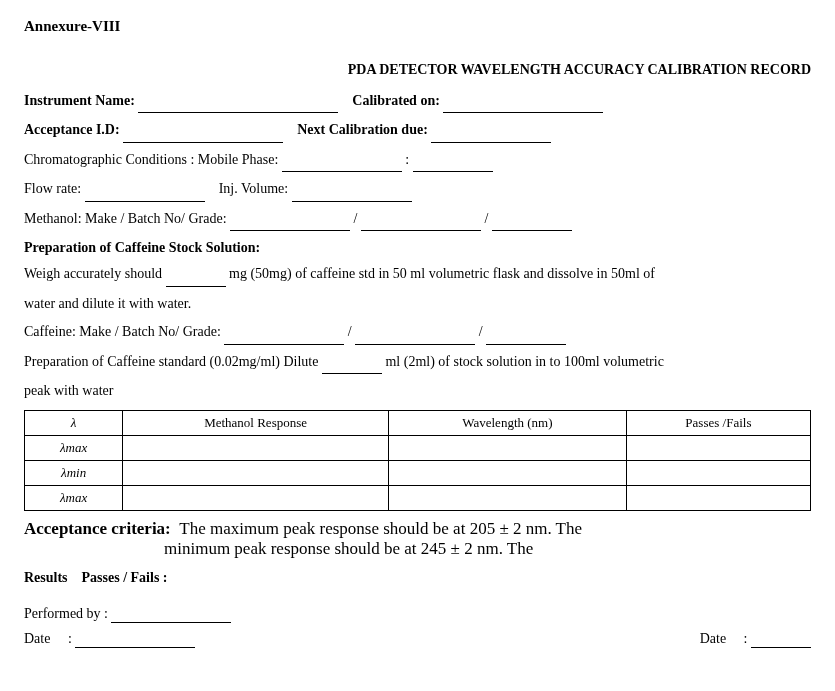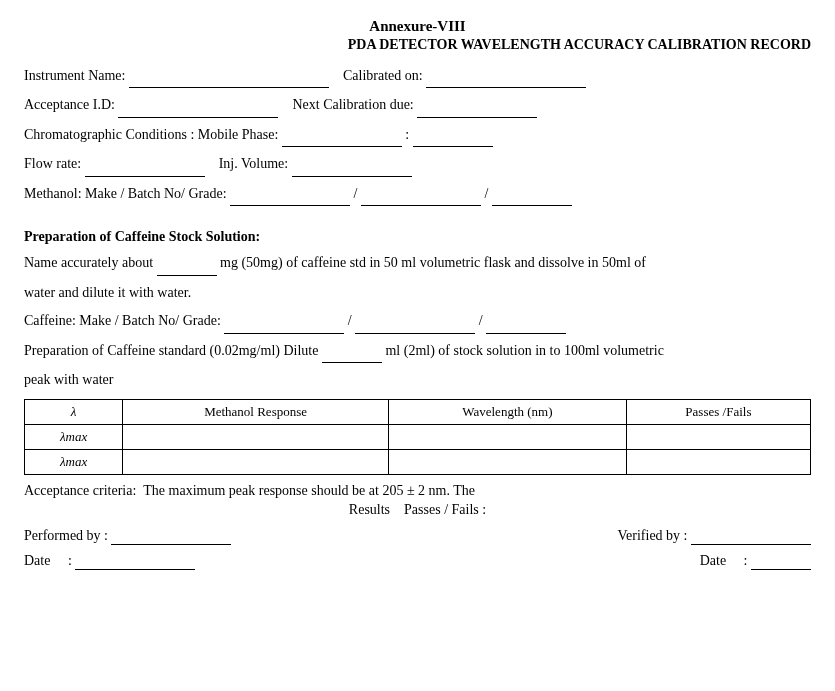--- a/index.html
+++ b/index.html
@@ -5,49 +5,49 @@
     * { margin: 0; padding: 0; box-sizing: border-box; }
     body {
       background: #fff;
       font-family: "Times New Roman", Times, serif;
       font-size: 14px;
       color: #000;
       width: 835px;
       min-height: 691px;
       padding: 18px 24px 18px 24px;
     }
-    .bold { font-weight: normal; }
+    .bold { font-weight: bold; }
 
-    .title-main { font-size: 15px; font-weight: bold; text-align: center; margin-bottom: 2px; }
+    .title-main { font-size: 15px; font-weight: bold; margin-bottom: 27px; }
     .title-sub { font-size: 14px; font-weight: bold; text-align: right; margin-bottom: 12px; }
 
     .field-row { margin-bottom: 6px; line-height: 1.6; }
     .field-line { display: inline-block; border-bottom: 1px solid #000; min-width: 120px; }
     .field-line-sm { display: inline-block; border-bottom: 1px solid #000; min-width: 80px; }
     .field-line-lg { display: inline-block; border-bottom: 1px solid #000; min-width: 160px; }
     .field-line-xl { display: inline-block; border-bottom: 1px solid #000; min-width: 200px; }
     .field-line-xs { display: inline-block; border-bottom: 1px solid #000; min-width: 60px; }
 
-    .section-heading { font-weight: bold; margin-bottom: 4px; margin-top: 20px; }
+    .section-heading { font-weight: bold; margin-bottom: 4px; margin-top: 6px; }
 
     .table-outer { border-collapse: collapse; width: 100%; margin-top: 8px; margin-bottom: 8px; }
     .table-outer th, .table-outer td {
       border: 1px solid #000;
       padding: 4px 8px;
       text-align: center;
       font-size: 13px;
       min-height: 22px;
     }
     .table-outer th { font-weight: normal; }
     .lambda { font-style: italic; }
 
-    .acceptance { margin-top: 6px; font-size: 14px; }
+    .acceptance { margin-top: 6px; margin-bottom: 8px; font-size: 17px; }
     .acceptance-indent { margin-left: 140px; }
 
-    .results-row { margin-bottom: 6px; text-align: center; }
+    .results-row { margin-bottom: 16px; }
     .sign-row { display: flex; justify-content: space-between; margin-bottom: 8px; }
     .sign-block { display: inline-block; }
     .date-row { display: flex; justify-content: space-between; margin-top: 4px; gap: 16px; }
   </style>
 </head>
 <body>
 
 <div class="title-main">Annexure-VIII</div>
 
 <div class="title-sub">PDA DETECTOR WAVELENGTH ACCURACY CALIBRATION RECORD</div>
@@ -88,21 +88,21 @@
   <span class="field-line">&nbsp;</span>
   /
   <span class="field-line">&nbsp;</span>
   /
   <span class="field-line-sm">&nbsp;</span>
 </div>
 
 <div class="section-heading field-row">Preparation of Caffeine Stock Solution:</div>
 
 <div class="field-row">
-  <span>Name accurately about</span>
+  <span>Weigh accurately should</span>
   <span class="field-line-xs">&nbsp;</span>
   <span>mg (50mg) of caffeine std in 50 ml volumetric flask and dissolve in 50ml of</span>
 </div>
 <div class="field-row">water and dilute it with water.</div>
 
 <div class="field-row">
   <span>Caffeine: Make / Batch No/ Grade:</span>
   <span class="field-line">&nbsp;</span>
   /
   <span class="field-line">&nbsp;</span>
@@ -129,46 +129,49 @@
     </tr>
   </thead>
   <tbody id="table-body">
   <tr>
         <td><span class="lambda">λmax</span></td>
         <td></td>
         <td></td>
         <td></td>
       </tr>
       <tr>
+        <td><span class="lambda">λmin</span></td>
+        <td></td>
+        <td></td>
+        <td></td>
+      </tr>
+      <tr>
         <td><span class="lambda">λmax</span></td>
         <td></td>
         <td></td>
         <td></td>
       </tr>
     </tbody>
 </table>
 
 <div class="acceptance">
   <span class="bold">Acceptance criteria:</span>
   &nbsp;<span>The maximum peak response should be at 205 ± 2 nm. The</span>
+  <div class="acceptance-indent">minimum peak response should be at 245 ± 2 nm. The</div>
 </div>
 
 <div class="field-row results-row">
   <span class="bold">Results</span>
   &nbsp;&nbsp;
   <span class="bold">Passes / Fails :</span>
 </div>
 
 <div class="sign-row">
   <div class="sign-block">
     <span>Performed by :</span>
-    <span class="field-line">&nbsp;&nbsp;&nbsp;&nbsp;&nbsp;&nbsp;&nbsp;&nbsp;&nbsp;&nbsp;</span>
-  </div>
-  <div class="sign-block">
-    <span>Verified by :</span>
     <span class="field-line">&nbsp;&nbsp;&nbsp;&nbsp;&nbsp;&nbsp;&nbsp;&nbsp;&nbsp;&nbsp;</span>
   </div>
 </div>
 
 <div class="date-row">
   <div>
     <span>Date</span>
     &nbsp;&nbsp;&nbsp;
     <span>:</span>
     <span class="field-line">&nbsp;&nbsp;&nbsp;&nbsp;&nbsp;&nbsp;&nbsp;&nbsp;&nbsp;&nbsp;</span>

